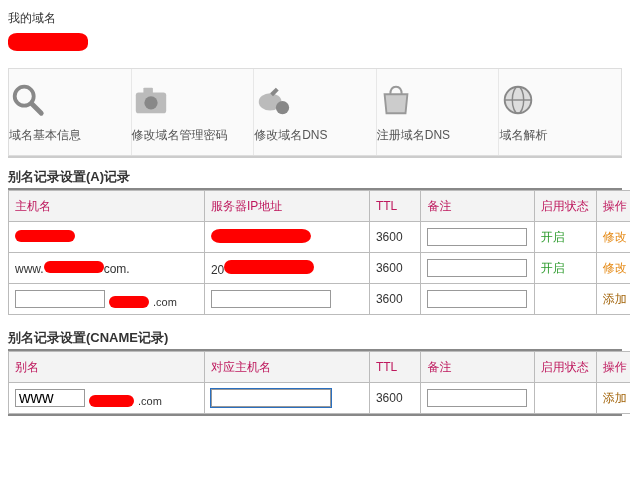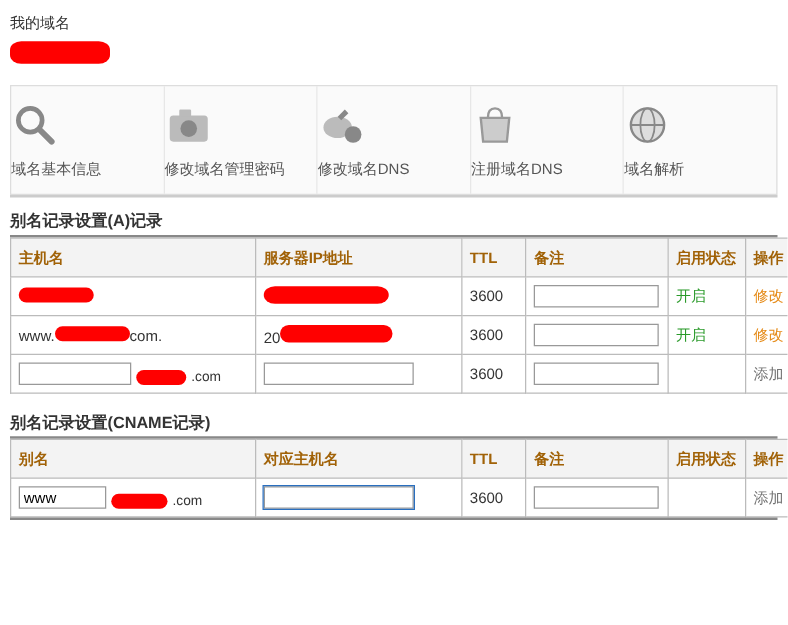--- a/index.html
+++ b/index.html
@@ -14,25 +14,25 @@
   .tool{flex:1;border-right:1px solid #e7e7e7;display:flex;flex-direction:column;align-items:flex-start;justify-content:center;cursor:pointer}
   .tool:last-child{border-right:none}
   .tool svg{width:38px;height:38px;margin-bottom:8px}
   .tool span{font-size:12px;color:#555;white-space:nowrap}
   h3.section{font-size:16px;font-weight:bold;margin:18px 0 6px 0}
   .hr{height:2px;background:#ccc;margin:0 0 10px 0}
   .subhdr{font-size:13px;font-weight:bold;margin:6px 0 2px 0}
   .tblwrap{border-top:2px solid #888}
   table{border-collapse:collapse;width:630px;table-layout:fixed}
   th,td{border:1px solid #bbb;padding:4px 6px;font-size:12px;text-align:left;height:22px;vertical-align:middle;white-space:nowrap;overflow:hidden}
-  th{background:#f3f3f3;font-weight:bold;color:#a16207}
-  input.txt{border:1px solid #999;height:18px;padding:1px 3px;font-size:12px;box-sizing:border-box}
+  th{background:#f3f3f3;font-weight:normal;color:#be185d}
+  input.txt{border:1px solid #999;height:18px;padding:1px 3px;font-size:16px;box-sizing:border-box}
   .status-on{color:#2a9a2a}
   .act-edit{color:#e58a16;cursor:pointer}
-  .act-add{color:#737373;cursor:pointer}
+  .act-add{color:#a16207;cursor:pointer}
   .hostcell{display:flex;align-items:flex-end;gap:4px}
   .suffix{font-size:11px;color:#333}
 </style>
 </head>
 <body>
 
 <div class="page">
   <h2 class="title">我的域名</h2>
   <span class="scribble"></span>
 

